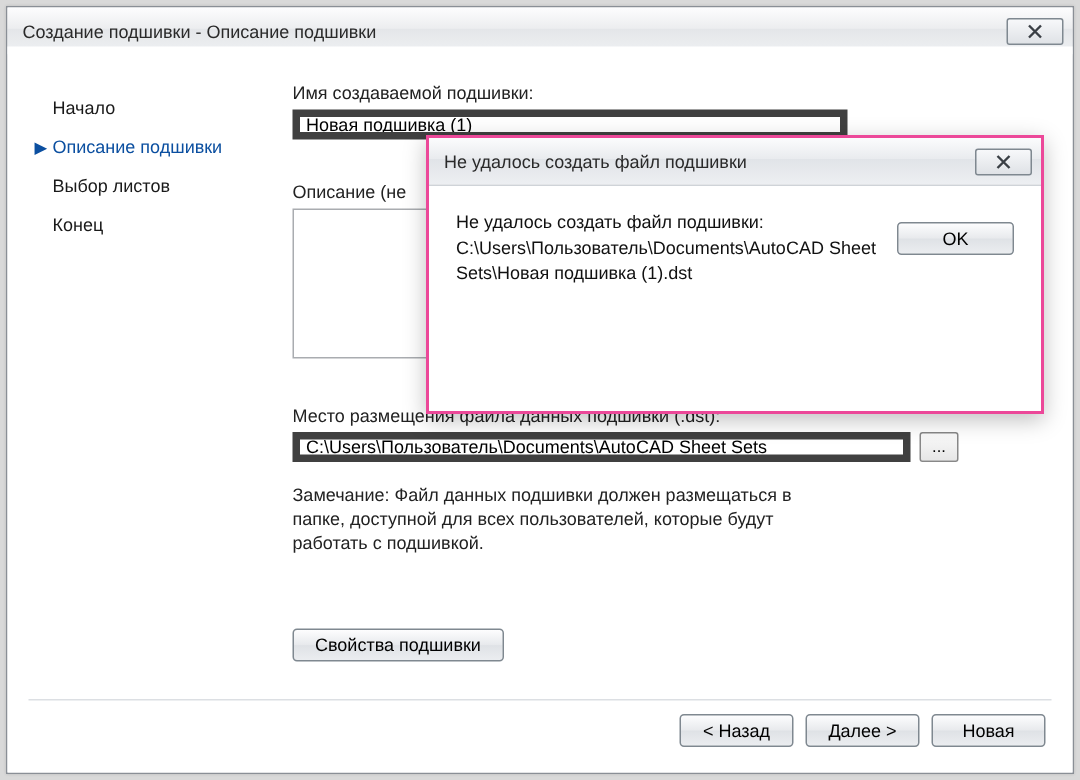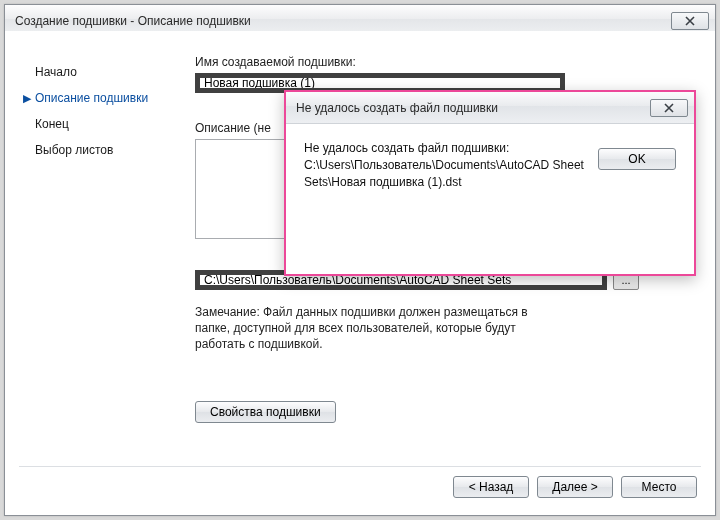--- a/index.html
+++ b/index.html
@@ -188,37 +188,38 @@
         <div class="step">
           <span class="arrow">▶</span>
           <span>Начало</span>
         </div>
         <div class="step active">
           <span class="arrow">▶</span>
           <span>Описание подшивки</span>
         </div>
         <div class="step">
           <span class="arrow">▶</span>
+          <span>Выбор листов</span>
+        </div>
+        <div class="step">
+          <span class="arrow">▶</span>
           <span>Конец</span>
-        </div>
-        <div class="step">
-          <span class="arrow">▶</span>
-          <span>Выбор листов</span>
         </div>
       </div>
 
       <div class="main">
         <div class="fld-label">Имя создаваемой подшивки:</div>
         <input class="textinput" value="Новая подшивка (1)" style="">
         <div class="gap-lg"></div>
 
         <div class="fld-label">Описание (не</div>
         <textarea class="textarea" style=""></textarea>
         <div class="gap-lg"></div>
 
+        <div class="fld-label">Место размещения файла данных подшивки (.dst):</div>
         <div class="path-row">
           <input class="textinput" style="width: 412px;" value="C:\Users\Пользователь\Documents\AutoCAD Sheet Sets">
           <div class="browse-btn">
             <span>...</span>
           </div>
         </div>
 
         <div class="note">Замечание: Файл данных подшивки должен размещаться в папке, доступной для всех пользователей, которые будут работать с подшивкой.</div>
 
         <div class="props-btn-row">
@@ -234,21 +235,21 @@
 
     <div class="footer">
       <div class="spacer"></div>
       <div class="btn">
         <span>&lt; Назад</span>
       </div>
       <div class="btn">
         <span>Далее &gt;</span>
       </div>
       <div class="btn">
-        <span>Место</span>
+        <span>Новая</span>
       </div>
     </div>
   </div>
 </div>
 
 <div class="dialog">
   <div class="titlebar">
     <span class="titlebar-title">Не удалось создать файл подшивки</span>
     <div class="winbtn">
       <span>

